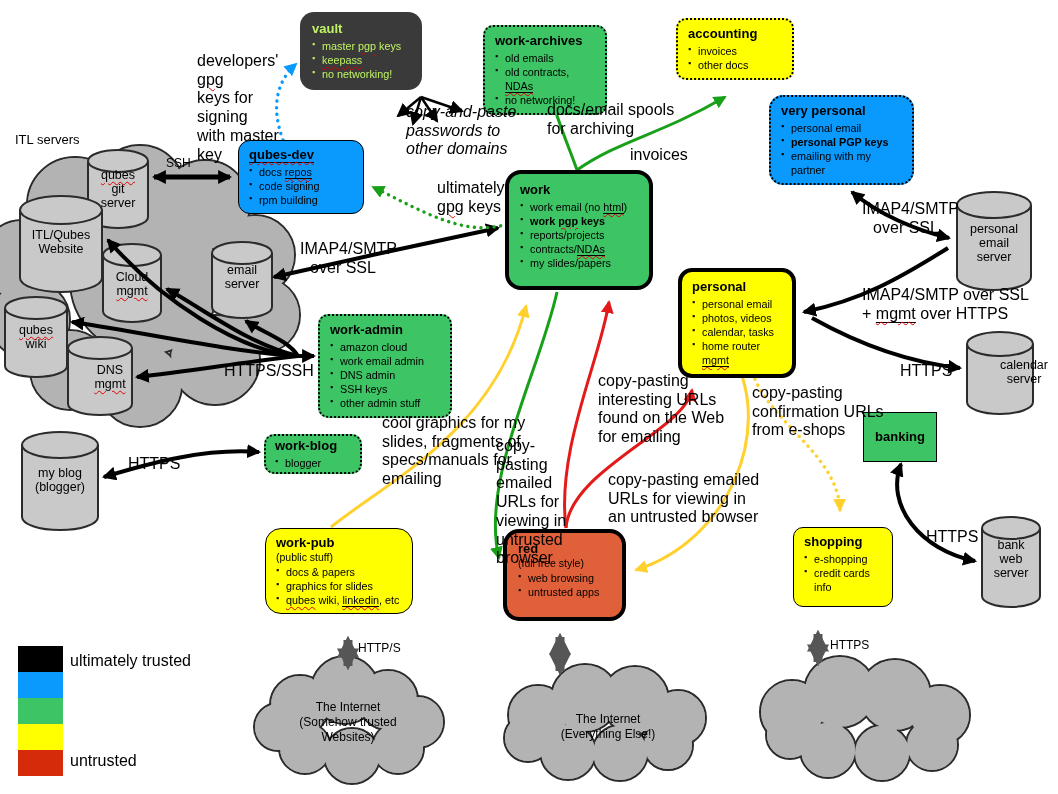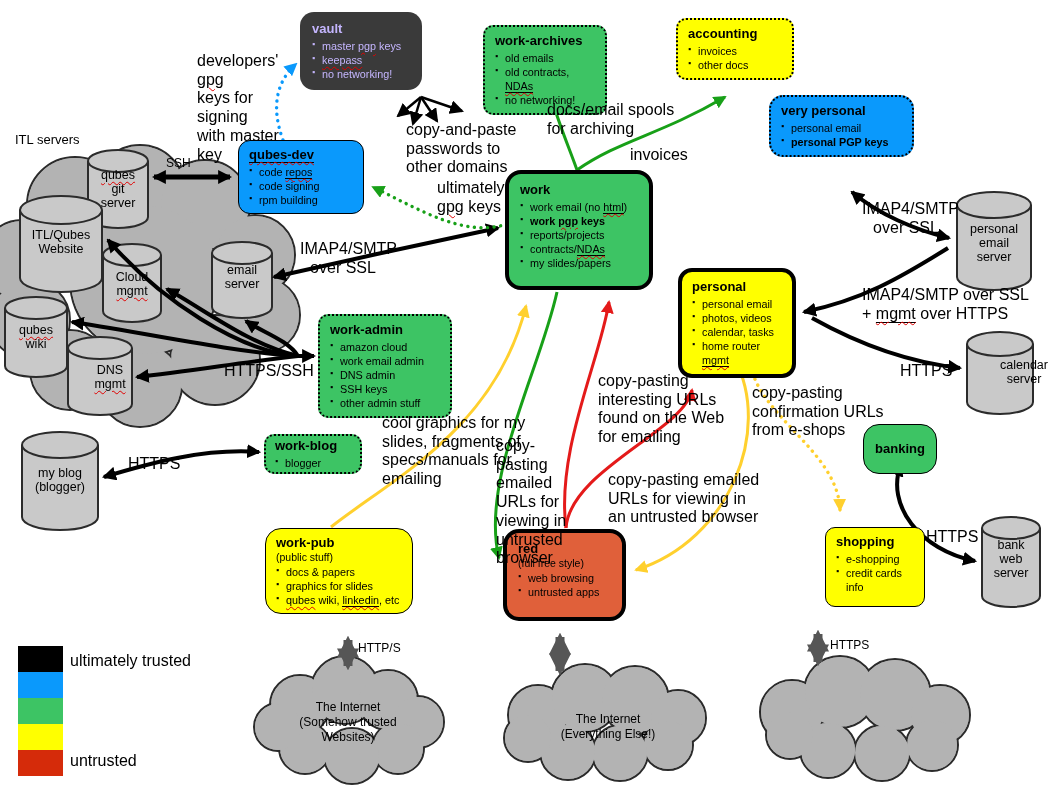--- a/index.html
+++ b/index.html
@@ -2,21 +2,21 @@
 <html><head>
 <meta charset="utf-8">
 <style>
   html,body{margin:0;padding:0;background:#fff;font-family:"Liberation Sans",sans-serif;}
   #stage{position:relative;width:1058px;height:794px;background:#fff;overflow:hidden;}
   #arrows{position:absolute;left:0;top:0;z-index:1;}
   .box{position:absolute;z-index:2;box-sizing:border-box;}
   .dotted{border:2px dotted #000;border-radius:10px;padding:6px 10px;}
   .solid{border:1.5px solid #000;border-radius:12px;padding:6px 10px;}
   .thick{border:4px solid #000;border-radius:16px;padding:8px 11px;}
-  .dark{border-radius:14px;padding:9px 12px;color:#c4b5fd;}
+  .dark{border-radius:14px;padding:9px 12px;color:#bef264;}
   .title{font-weight:bold;font-size:13px;line-height:1.2;white-space:pre-line;}
   .sub{font-size:10.5px;line-height:1.2;}
   ul.items{list-style:none;margin:2px 0 0;padding:0;font-size:10.8px;line-height:1.3;}
   ul.items li{position:relative;padding-left:10px;white-space:pre-line;}
   ul.items li::before{content:"▪";position:absolute;left:0;top:0;font-size:8.5px;}
   .lbl{position:absolute;z-index:3;font-size:16px;line-height:1.17;color:#000;white-space:pre-line;}
   .ctr{text-align:center;}
   .cyl-label{position:absolute;z-index:2;text-align:center;font-size:12.5px;line-height:1.12;color:#000;white-space:pre-line;}
   .cloud-label{position:absolute;z-index:2;text-align:center;font-size:12px;line-height:1.25;color:#000;white-space:pre-line;}
   .b{font-weight:bold;}
@@ -267,27 +267,28 @@
         <li><span>invoices</span></li>
         <li><span>other docs</span></li>
       </ul>
 </div>
 
 <div class="box dotted" style="left: 769px; top: 95px; width: 145px; border-radius: 14px; background: rgb(10, 153, 252);">
   <div class="title"><span class="b">very personal</span></div>
   <ul class="items">
         <li><span>personal email</span></li>
         <li><span class="b">personal PGP keys</span></li>
+        <li><span>emailing with my partner</span></li>
       </ul>
 </div>
 
 <div class="box solid" style="left: 238px; top: 140px; width: 126px; background: rgb(10, 153, 252);">
   <div class="title"><span class="b u sq">qubes-dev</span></div>
   <ul class="items">
-        <li><span>code </span><span class="u sq">repos</span></li>
+        <li><span>docs </span><span class="u sq">repos</span></li>
         <li><span>code signing</span></li>
         <li><span>rpm building</span></li>
       </ul>
 </div>
 
 <div class="box thick" style="left: 505px; top: 170px; width: 148px; min-height: 120px; background: rgb(61, 196, 100);">
   <div class="title"><span class="b">work</span></div>
   <ul class="items">
         <li><span>work email (no </span><span class="u sq">html</span><span>)</span></li>
         <li><span class="b">work </span><span class="b sq">pgp</span><span class="b"> keys</span></li>
@@ -337,37 +338,37 @@
 <div class="box thick" style="left: 678px; top: 268px; width: 118px; min-height: 90px; border-radius: 14px; padding: 7px 10px; background: rgb(255, 255, 0);">
   <div class="title"><span class="b">personal</span></div>
   <ul class="items">
         <li><span>personal email</span></li>
         <li><span>photos, videos</span></li>
         <li><span>calendar, tasks</span></li>
         <li><span>home router </span><span class="u sq">mgmt</span></li>
       </ul>
 </div>
 
-<div class="box solid banking-center" style="left: 863px; top: 424px; width: 74px; height: 50px; border-radius: 16px; background: rgb(61, 196, 100);">
+<div class="box solid banking-center" style="left: 863px; top: 412px; width: 74px; height: 50px; border-radius: 0; background: rgb(61, 196, 100);">
   <div class="title"><span class="b">banking</span></div>
 </div>
 
-<div class="box solid" style="left: 793px; top: 527px; width: 100px; min-height: 80px; border-radius: 10px; background: rgb(255, 255, 0); margin-left: 32px;">
+<div class="box solid" style="left: 793px; top: 527px; width: 100px; min-height: 80px; border-radius: 10px; background: rgb(255, 255, 0);">
   <div class="title"><span class="b">shopping</span></div>
   <ul class="items">
         <li><span>e-shopping</span></li>
         <li><span>credit cards info</span></li>
       </ul>
 </div>
 
 <div class="lbl" style="left:15px;top:132px;font-size:13px;">ITL servers</div>
 <div class="lbl" style="left:197px;top:52px;width:110px;"><span>developers' </span><span class="sq">gpg</span><span>
 keys for signing
 with master key</span></div>
-<div class="lbl" style="left:406px;top:121px;">copy-and-paste
+<div class="lbl" style="left:406px;top:103px;font-style:italic;">copy-and-paste
 passwords to
 other domains</div>
 <div class="lbl" style="left:166px;top:156px;font-size:12px;">SSH</div>
 <div class="lbl" style="left:437px;top:179px;"><span>ultimately
 </span><span class="sq">gpg</span><span> keys</span></div>
 <div class="lbl" style="left:547px;top:101px;">docs/email spools
 for archiving</div>
 <div class="lbl" style="left:630px;top:146px;">invoices</div>
 <div class="lbl ctr" style="left:300px;top:240px;width:86px;">IMAP4/SMTP
 over SSL</div>

